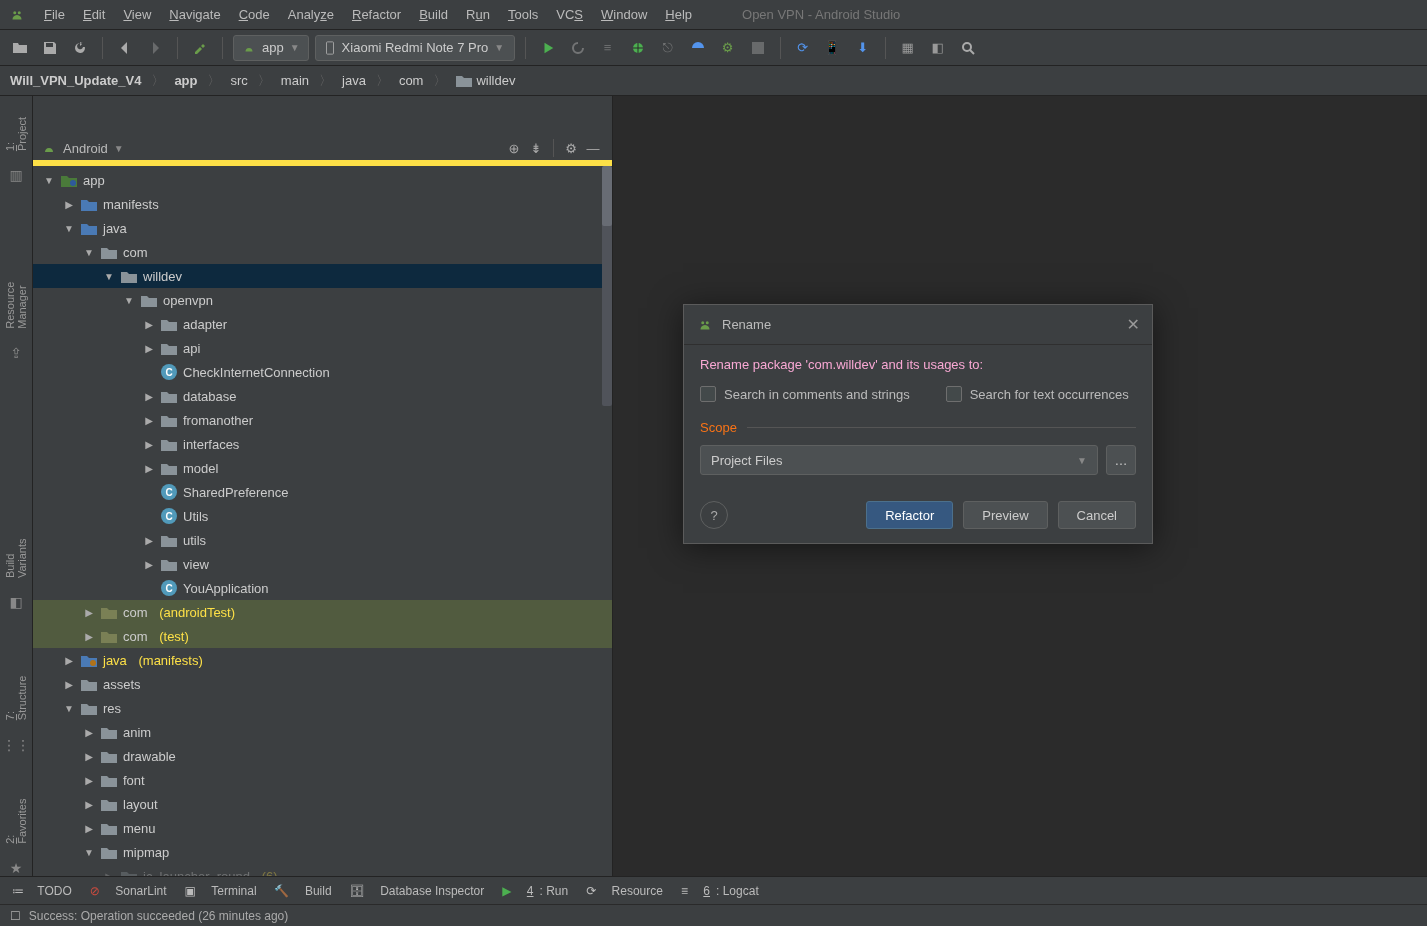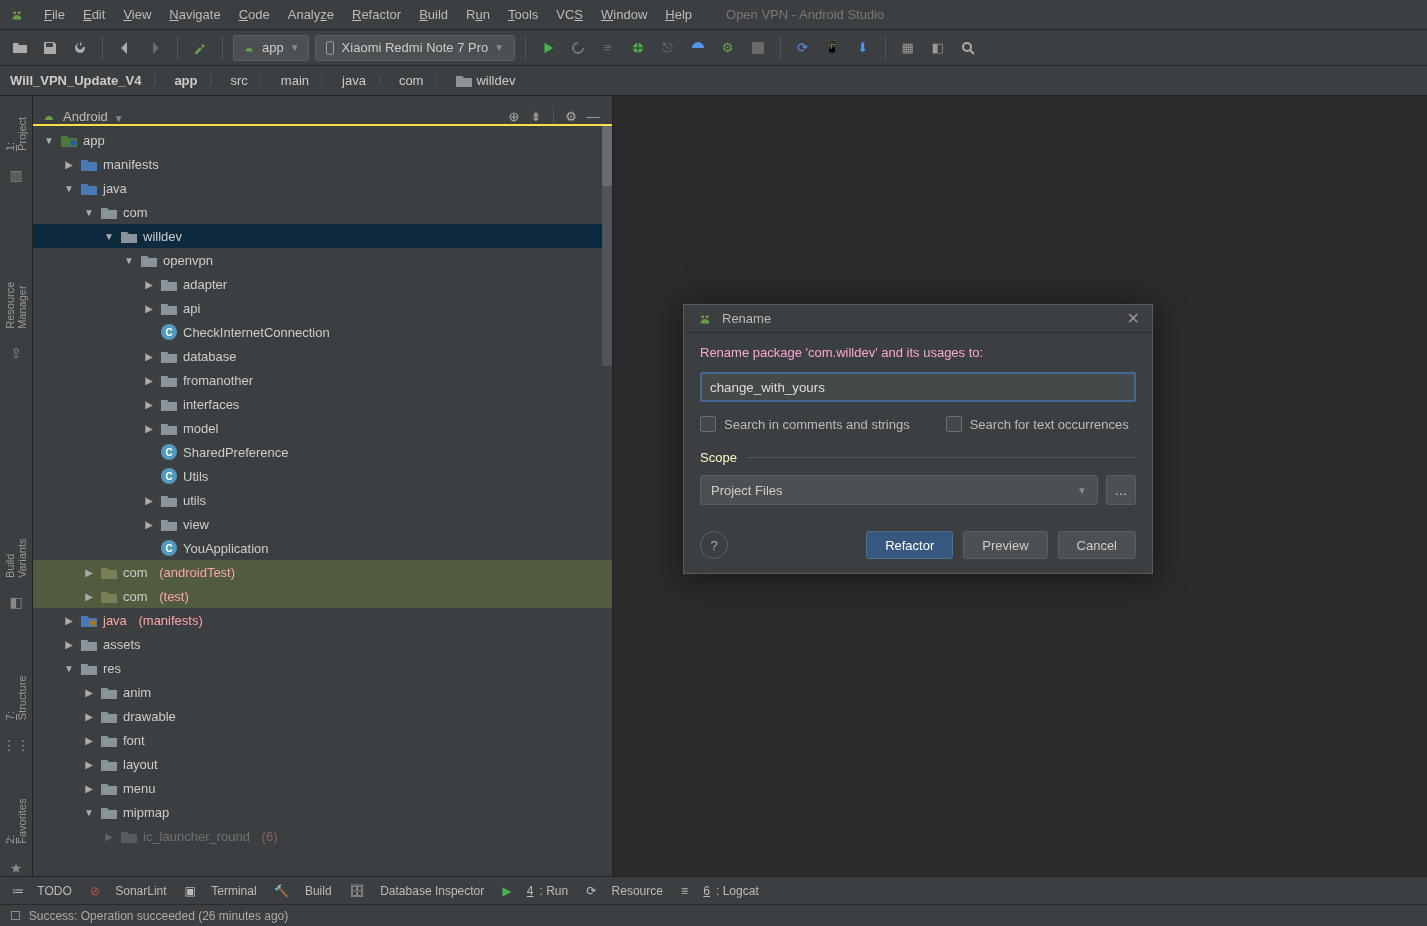--- a/index.html
+++ b/index.html
@@ -1,59 +1,59 @@
 <!DOCTYPE html>
 <html><head>
 <meta charset="utf-8">
 <style>
   * { margin:0; padding:0; box-sizing:border-box; font-family:"Segoe UI",Arial,sans-serif; }
   body { background:#2b2b2b; color:#bbbbbb; width:1427px; height:926px; overflow:hidden; font-size:13px; }
   .menubar { height:30px; background:#3c3f41; display:flex; align-items:center; padding:0 8px; gap:2px; border-bottom:1px solid #232323; }
   .menubar .logo { width:18px; height:18px; margin-right:8px; display:flex; align-items:center; }
   .menubar .mitem { padding:4px 8px; color:#bbbbbb; cursor:default; }
   .menubar .mitem .ul { text-decoration:underline; }
-  .menubar .title { margin-left:24px; color:#777; }
+  .menubar .title { margin-left:40px; color:#777; }
   .toolbar { height:36px; background:#3c3f41; display:flex; align-items:center; padding:0 8px; gap:6px; border-bottom:1px solid #232323; }
   .toolbar .sep { width:1px; height:22px; background:#555; margin:0 4px; }
   .tbtn { width:24px; height:24px; display:flex; align-items:center; justify-content:center; color:#999; }
   .combo { height:26px; background:#4c5052; border:1px solid #5e6060; border-radius:3px; display:flex; align-items:center; padding:0 8px; gap:6px; color:#ccc; }
   .navbar { height:30px; background:#3c3f41; display:flex; align-items:center; padding:0 10px; border-bottom:1px solid #232323; }
   .crumb { display:flex; align-items:center; gap:4px; color:#ccc; }
   .crumb .chev { color:#666; margin:0 6px; }
   .crumb .bold { font-weight:bold; }
   .main { display:flex; height:calc(926px - 30px - 36px - 30px - 28px - 22px); }
   .lsidebar { width:33px; background:#3c3f41; border-right:1px solid #232323; display:flex; flex-direction:column; align-items:center; gap:10px; padding-top:4px; }
   .lsidebar .vtext { writing-mode:vertical-rl; transform:rotate(180deg); color:#999; font-size:11px; padding:6px 0; }
   .lsidebar .vtext .ul { text-decoration:underline; }
   .lsidebar .ico { color:#888; font-size:14px; }
   .projpanel { width:580px; background:#3c3f41; display:flex; flex-direction:column; border-right:1px solid #232323; }
-  .projhead { height:30px; display:flex; align-items:flex-end; padding:0 8px; border-bottom:2px solid #fde047; }
+  .projhead { height:30px; display:flex; align-items:center; padding:0 8px; border-bottom:6px solid #fde047;margin-top:40px; }
   .projhead .spacer { flex:1; }
   .projhead .ico { width:22px; text-align:center; color:#aaa; }
   .tree { flex:1; overflow:auto; padding-top:2px; position:relative; }
   .trow { height:24px; display:flex; align-items:center; gap:4px; color:#ccc; white-space:nowrap; }
   .trow .arrow { width:12px; display:inline-flex; justify-content:center; font-size:10px; color:#aaa; }
   .trow .fico { width:20px; display:inline-flex; justify-content:center; }
   .trow.highlight { background:#0d293e; }
   .trow.dim-row { background:#515b3f; }
-  .faded { color:#fca5a5; }
+  .faded { color:#fde047; }
   .classico { width:16px;height:16px; background:#519aba; border-radius:50%; color:#fff; font-size:10px; display:inline-flex; align-items:center; justify-content:center; font-weight:bold; }
   .editor { flex:1; background:#2b2b2b; position:relative; }
   .dialog { position:absolute; left:70px; top:208px; width:470px; background:#3c3f41; border:1px solid #5b5b5b; box-shadow:0 4px 30px rgba(0,0,0,.5); }
-  .dialog .dhead { height:28px; display:flex; align-items:center; padding:0 12px; border-bottom:1px solid #2f2f2f; }
+  .dialog .dhead { height:40px; display:flex; align-items:center; padding:0 12px; border-bottom:1px solid #2f2f2f; }
   .dialog .dhead .dtitle { margin-left:8px; color:#bbbbbb; }
   .dialog .dhead .dspacer { flex:1; }
   .dialog .dclose { color:#999; font-size:16px; }
   .dialog .dbody { padding:12px 16px; }
   .dialog .dmsg { color:#f9a8d4; margin-bottom:12px; }
   .dialog input[type=text] { width:100%; height:30px; background:#45494a; border:2px solid #466794; color:#ddd; padding:0 8px; border-radius:2px; }
   .dialog .chkrow { display:flex; gap:36px; margin-top:14px; }
   .dialog .chk { display:flex; align-items:center; gap:8px; color:#bbb; }
   .dialog .chkbox { width:16px; height:16px; border:1px solid #6e6e6e; border-radius:2px; background:#43494a; }
-  .dialog .scopelabel { margin-top:18px; color:#fef9c3; display:flex; align-items:center; gap:10px; }
+  .dialog .scopelabel { margin-top:18px; color:#f97316; display:flex; align-items:center; gap:10px; }
   .dialog .scopelabel .line { flex:1; height:1px; background:#555; }
   .dialog .scoperow { display:flex; gap:8px; margin-top:10px; }
   .dialog .scopecombo { flex:1; height:30px; background:#4c5052; border:1px solid #5e6060; border-radius:3px; display:flex; align-items:center; padding:0 10px; color:#ccc; }
   .dialog .scopebtn { width:30px; height:30px; background:#4c5052; border:1px solid #5e6060; border-radius:3px; display:flex; align-items:center; justify-content:center; color:#ccc; }
   .dialog .dfoot { display:flex; align-items:center; gap:10px; padding:14px 16px; }
   .dialog .helpbtn { width:28px; height:28px; border:1px solid #5e6060; border-radius:50%; display:flex; align-items:center; justify-content:center; color:#aaa; }
   .dialog .dfoot .spacer { flex:1; }
   .dialog .btn { height:28px; padding:0 18px; border:1px solid #5e6060; border-radius:3px; background:#4c5052; color:#ccc; display:flex; align-items:center; }
   .dialog .btn.primary { background:#365880; border-color:#4c708c; color:#fff; }
   .bottombar { height:28px; background:#3c3f41; border-top:1px solid #232323; display:flex; align-items:center; padding:0 12px; gap:18px; color:#bbb; font-size:12px; }
@@ -495,21 +495,20 @@
       <div class="dhead">
         <svg width="18" height="18" viewBox="0 0 24 24">
             <path fill="#6a9c4a" d="M6 18c0-3 2-6 6-6s6 3 6 6H6zm1-9a2 2 0 114 0 2 2 0 01-4 0zm6 0a2 2 0 114 0 2 2 0 01-4 0z"></path>
           </svg>
         <span class="dtitle">Rename</span>
         <span class="dspacer"></span>
         <span class="dclose">✕</span>
       </div>
       <div class="dbody">
         <div class="dmsg">Rename package 'com.willdev' and its usages to:</div>
-        <input type="text" value="change_with_yours" style="">
         <div class="chkrow">
           <label class="chk">
               <span class="chkbox"></span>
               <span>Search in comments and strings</span>
             </label>
           <label class="chk">
               <span class="chkbox"></span>
               <span>Search for text occurrences</span>
             </label>
         </div>

